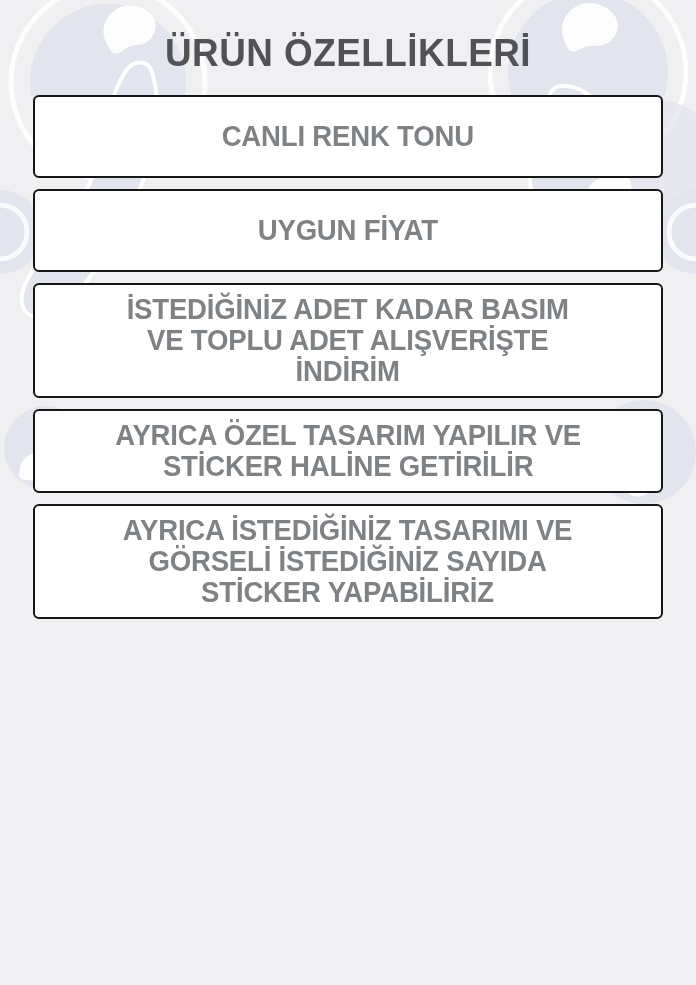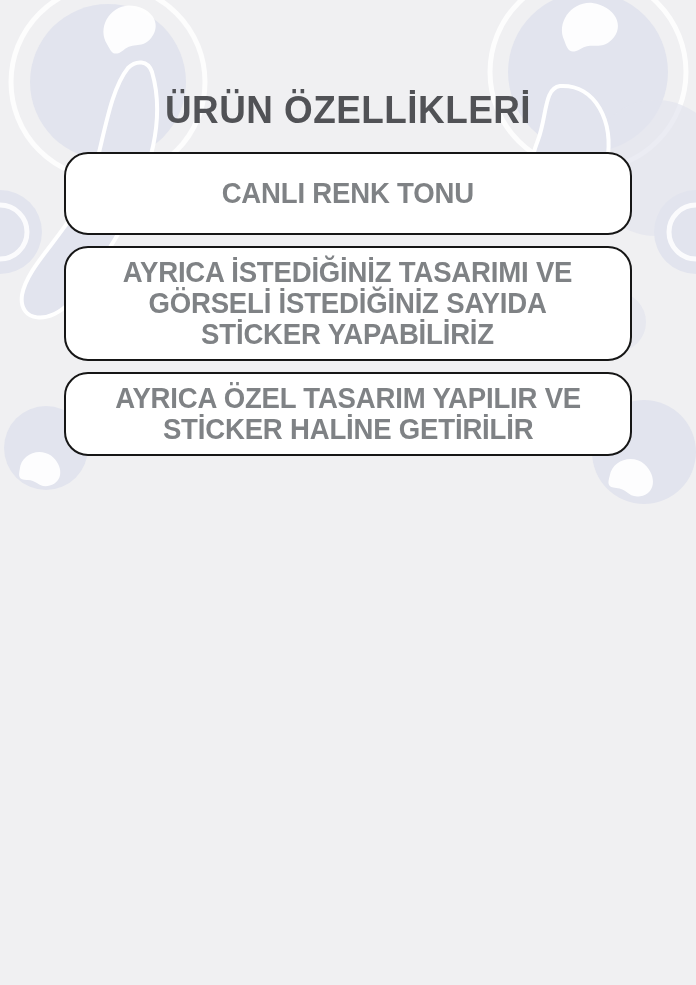--- a/index.html
+++ b/index.html
@@ -31,44 +31,44 @@
     pointer-events:none;
   }
   .blob{fill:var(--pattern_fill);}
   .blob-soft{fill:var(--pattern_fill);opacity:.7;}
   .ring{fill:none;stroke:var(--pattern_stroke);stroke-width:5;opacity:.85;}
   .bean{fill:var(--pattern_stroke);opacity:.92;}
   .outlined{stroke:var(--pattern_stroke);stroke-width:4;}
   .content{
     position:relative;
     z-index:1;
-    padding-top:89px;
+    padding-top:32px;
   }
   .page-title{
     text-align:center;
     font-size:38px;
     font-weight:700;
     letter-spacing:.5px;
     color:var(--title_text);
     margin-bottom:20px;
     transform:scaleX(.97);
     transform-origin:center;
   }
   .feature-list{
     display:flex;
     flex-direction:column;
     align-items:center;
     gap:11px;
   }
   .feature-box{
-    width:568px;
+    width:630px;
     min-height:83px;
     background:var(--box_bg);
     border:2.5px solid var(--box_border);
-    border-radius:24px;
+    border-radius:6px;
     display:flex;
     align-items:center;
     justify-content:center;
     padding:9px 14px;
   }
   .feature-text{
     display:block;
     white-space:pre-line;
     text-align:center;
     font-size:29px;
@@ -117,24 +117,32 @@
   </svg>
 
   <div class="content">
     <h1 class="page-title">ÜRÜN ÖZELLİKLERİ</h1>
 
     <div class="feature-list">
       <div class="feature-box">
         <span class="feature-text">CANLI RENK TONU</span>
       </div>
       <div class="feature-box">
-        <span class="feature-text">AYRICA İSTEDİĞİNİZ TASARIMI VE
-GÖRSELİ İSTEDİĞİNİZ SAYIDA
-STİCKER YAPABİLİRİZ</span>
+        <span class="feature-text">UYGUN FİYAT</span>
+      </div>
+      <div class="feature-box">
+        <span class="feature-text">İSTEDİĞİNİZ ADET KADAR BASIM
+VE TOPLU ADET ALIŞVERİŞTE
+İNDİRİM</span>
       </div>
       <div class="feature-box">
         <span class="feature-text">AYRICA ÖZEL TASARIM YAPILIR VE
 STİCKER HALİNE GETİRİLİR</span>
+      </div>
+      <div class="feature-box">
+        <span class="feature-text">AYRICA İSTEDİĞİNİZ TASARIMI VE
+GÖRSELİ İSTEDİĞİNİZ SAYIDA
+STİCKER YAPABİLİRİZ</span>
       </div>
     </div>
   </div>
 
 </div>
 
 </body></html>

